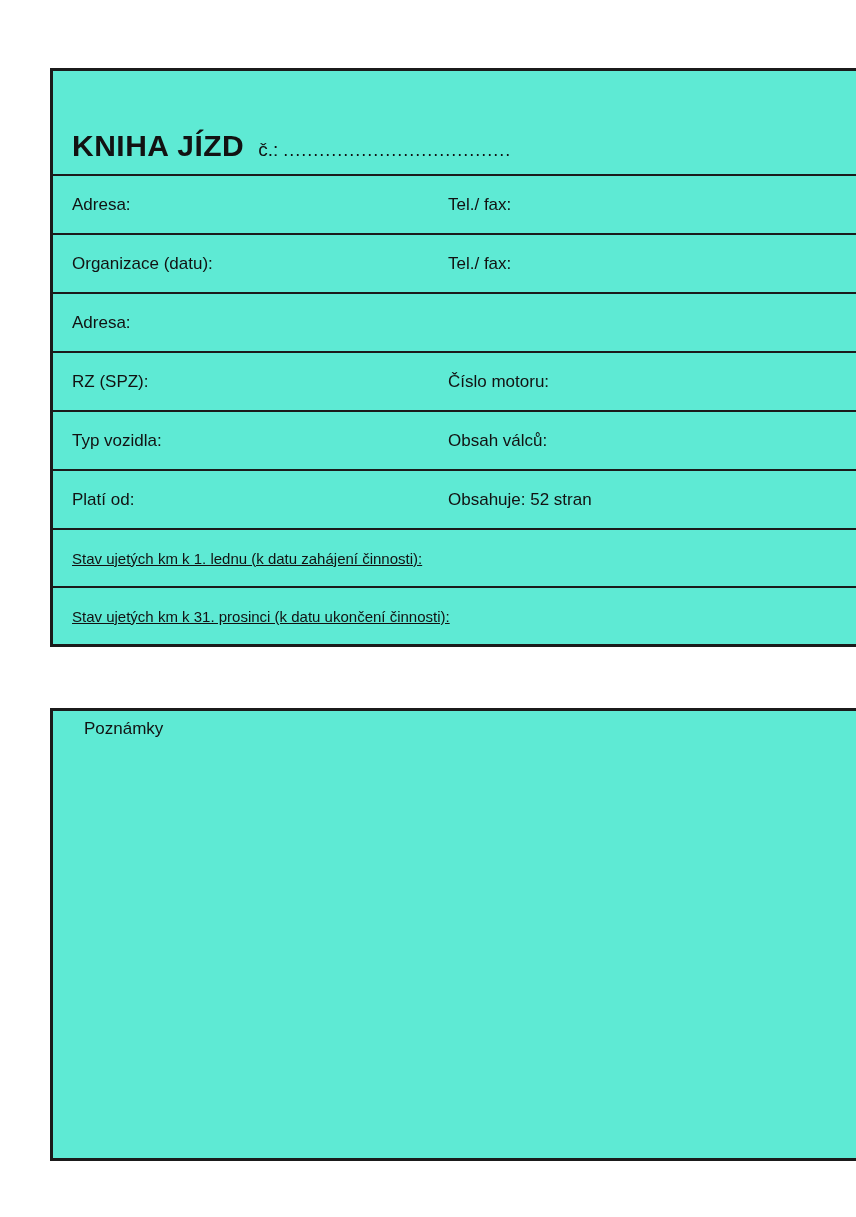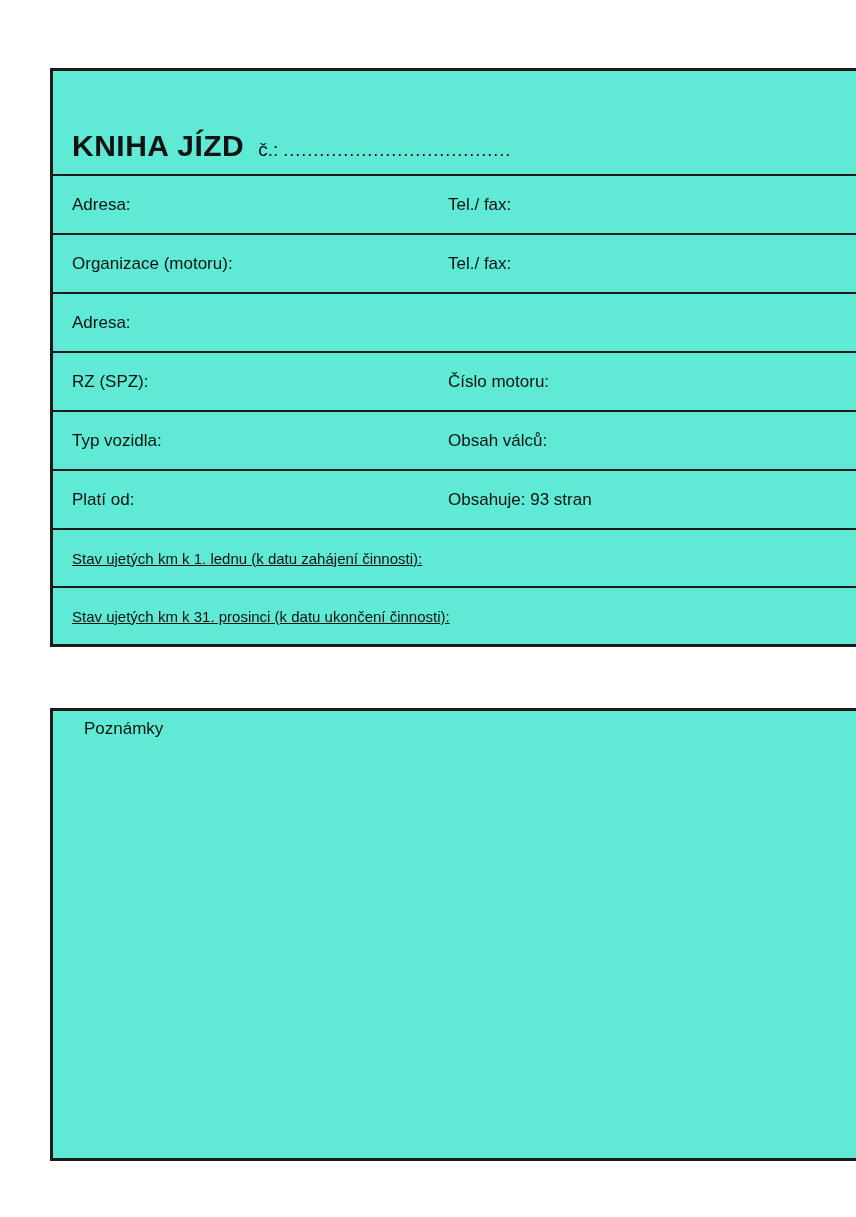--- a/index.html
+++ b/index.html
@@ -94,42 +94,42 @@
       <span class="dots">......................................</span>
     </div>
 
 
     <div class="row">
       <span class="label-left">Adresa:</span>
       <span class="label-right">Tel./ fax:</span>
     </div>
 
     <div class="row">
-      <span class="label-left">Organizace (motoru):</span>
+      <span class="label-left">Organizace (datu):</span>
       <span class="label-right">Tel./ fax:</span>
     </div>
 
     <div class="row">
       <span class="label-left">Adresa:</span>
       <span class="label-right"></span>
     </div>
 
     <div class="row">
       <span class="label-left">RZ (SPZ):</span>
       <span class="label-right">Číslo motoru:</span>
     </div>
 
     <div class="row">
       <span class="label-left">Typ vozidla:</span>
       <span class="label-right">Obsah válců:</span>
     </div>
 
     <div class="row">
       <span class="label-left">Platí od:</span>
-      <span class="label-right">Obsahuje: 93 stran</span>
+      <span class="label-right">Obsahuje: 52 stran</span>
     </div>
 
     <div class="row small">
       <span class="label-left">Stav ujetých km k 1. lednu (k datu zahájení činnosti):</span>
       <span class="label-right"></span>
     </div>
 
     <div class="row small">
       <span class="label-left">Stav ujetých km k 31. prosinci (k datu ukončení činnosti):</span>
       <span class="label-right"></span>

